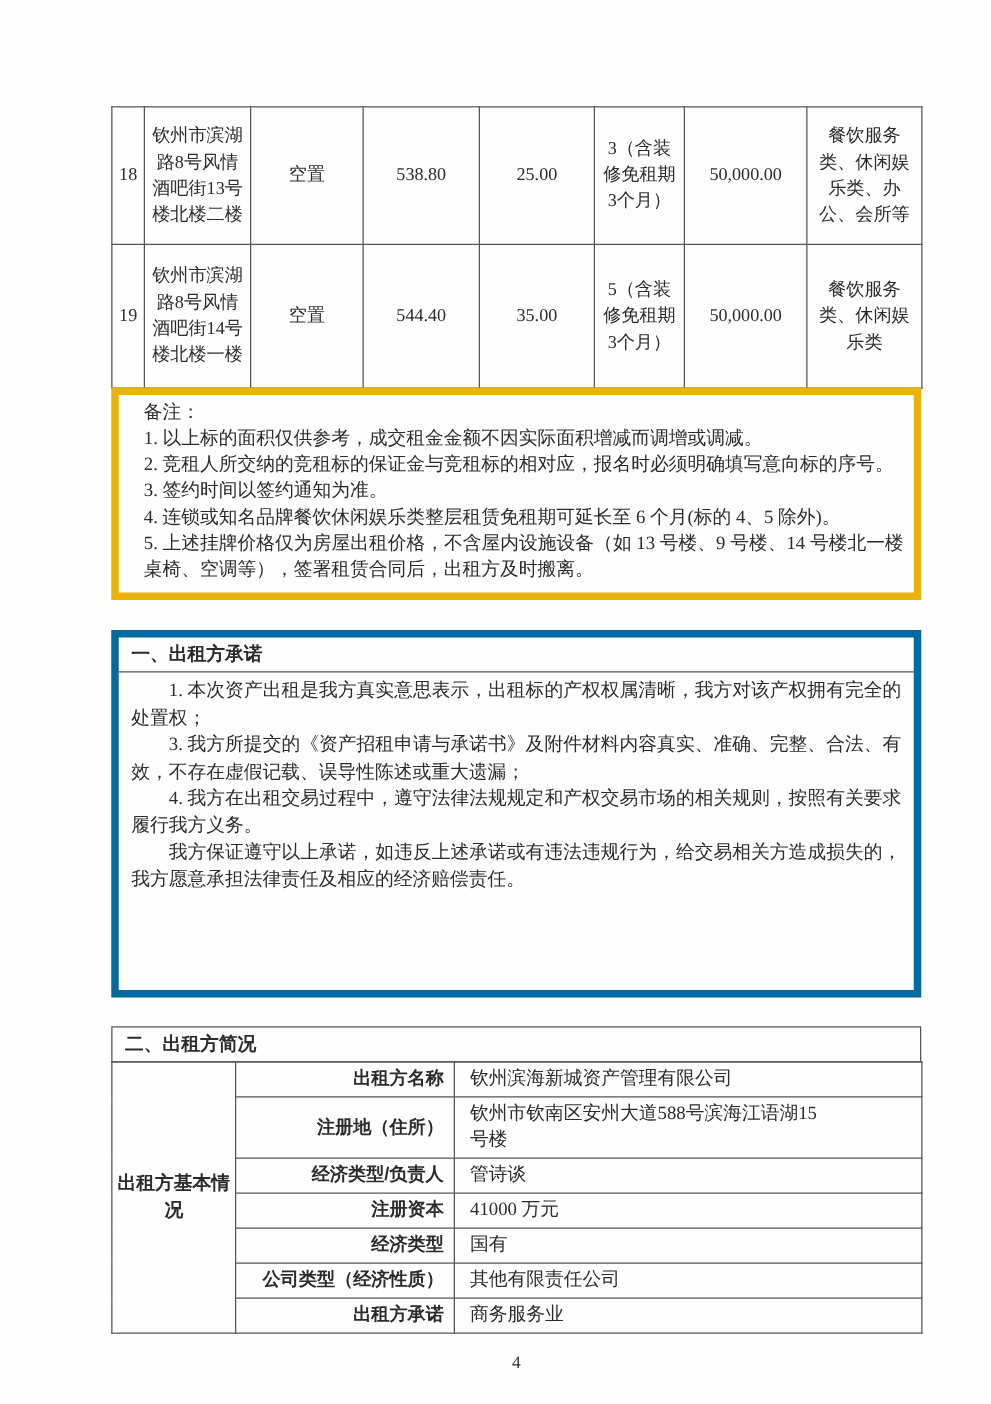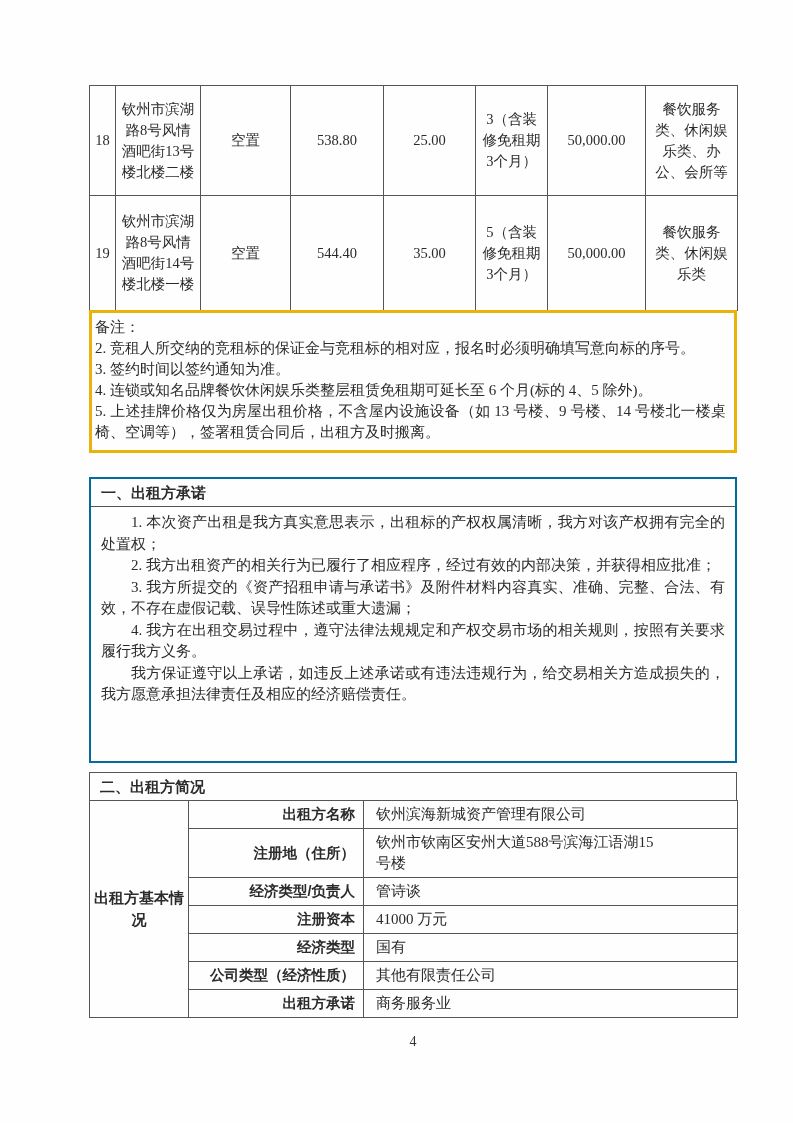--- a/index.html
+++ b/index.html
@@ -36,34 +36,34 @@
     text-align: center;
     padding: 3px 4px;
     word-break: break-all;
     box-sizing: border-box;
   }
   .listing-table tr.row-18 td { height: 110px; }
   .listing-table tr.row-19 td { height: 115px; }
 
   
   .notes-box {
-    border: 3px solid #eab308;
+    border: 6px solid #eab308;
     margin-top: -1px;
-    padding: 4px 8px 7px 3px;
+    padding: 4px 8px 7px 20px;
     font-size: 15px;
     line-height: 21px;
     margin-bottom: 24px;
     text-align: justify;
   }
   .notes-box div { margin: 0; }
 
   
   .section-box {
-    border: 2px solid #0369a1;
-    margin-bottom: 9px;
+    border: 6px solid #0369a1;
+    margin-bottom: 23px;
   }
   .section-title {
     font-family: "Liberation Sans", "DejaVu Sans", sans-serif;
     font-weight: bold;
     font-size: 15px;
     padding: 4px 10px 3px 10px;
     border-bottom: 1px solid #555;
     line-height: 20px;
   }
   .section-body {
@@ -151,31 +151,31 @@
           <td>35.00</td>
           <td>5（含装修免租期3个月）</td>
           <td>50,000.00</td>
           <td>餐饮服务类、休闲娱乐类</td>
         </tr>
       </tbody>
     </table>
 
     <div class="notes-box">
       <div>备注：</div>
+      <div>1. 以上标的面积仅供参考，成交租金金额不因实际面积增减而调增或调减。</div>
       <div>2. 竞租人所交纳的竞租标的保证金与竞租标的相对应，报名时必须明确填写意向标的序号。</div>
       <div>3. 签约时间以签约通知为准。</div>
       <div>4. 连锁或知名品牌餐饮休闲娱乐类整层租赁免租期可延长至 6 个月(标的 4、5 除外)。</div>
       <div>5. 上述挂牌价格仅为房屋出租价格，不含屋内设施设备（如 13 号楼、9 号楼、14 号楼北一楼桌椅、空调等），签署租赁合同后，出租方及时搬离。</div>
     </div>
 
     <div class="section-box">
       <div class="section-title">一、出租方承诺</div>
       <div class="section-body">
         <p>1. 本次资产出租是我方真实意思表示，出租标的产权权属清晰，我方对该产权拥有完全的处置权；</p>
-        <p>2. 我方出租资产的相关行为已履行了相应程序，经过有效的内部决策，并获得相应批准；</p>
         <p>3. 我方所提交的《资产招租申请与承诺书》及附件材料内容真实、准确、完整、合法、有效，不存在虚假记载、误导性陈述或重大遗漏；</p>
         <p>4. 我方在出租交易过程中，遵守法律法规规定和产权交易市场的相关规则，按照有关要求履行我方义务。</p>
         <p>我方保证遵守以上承诺，如违反上述承诺或有违法违规行为，给交易相关方造成损失的，我方愿意承担法律责任及相应的经济赔偿责任。</p>
       </div>
     </div>
 
     <div>
       <div class="section-title profile-title-box">二、出租方简况</div>
       <table class="profile-table">
         <colgroup>

